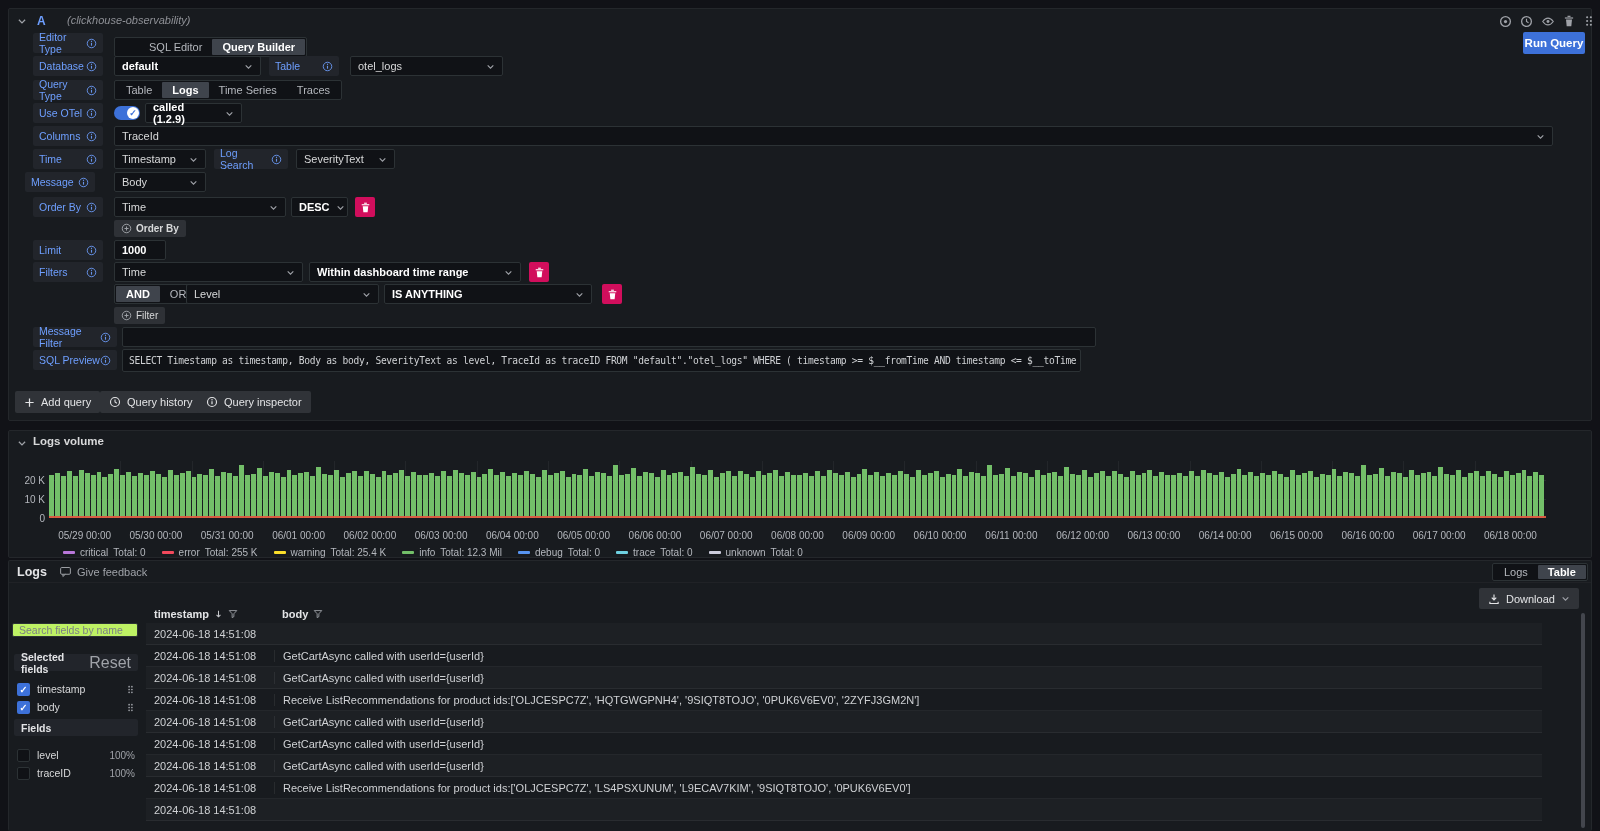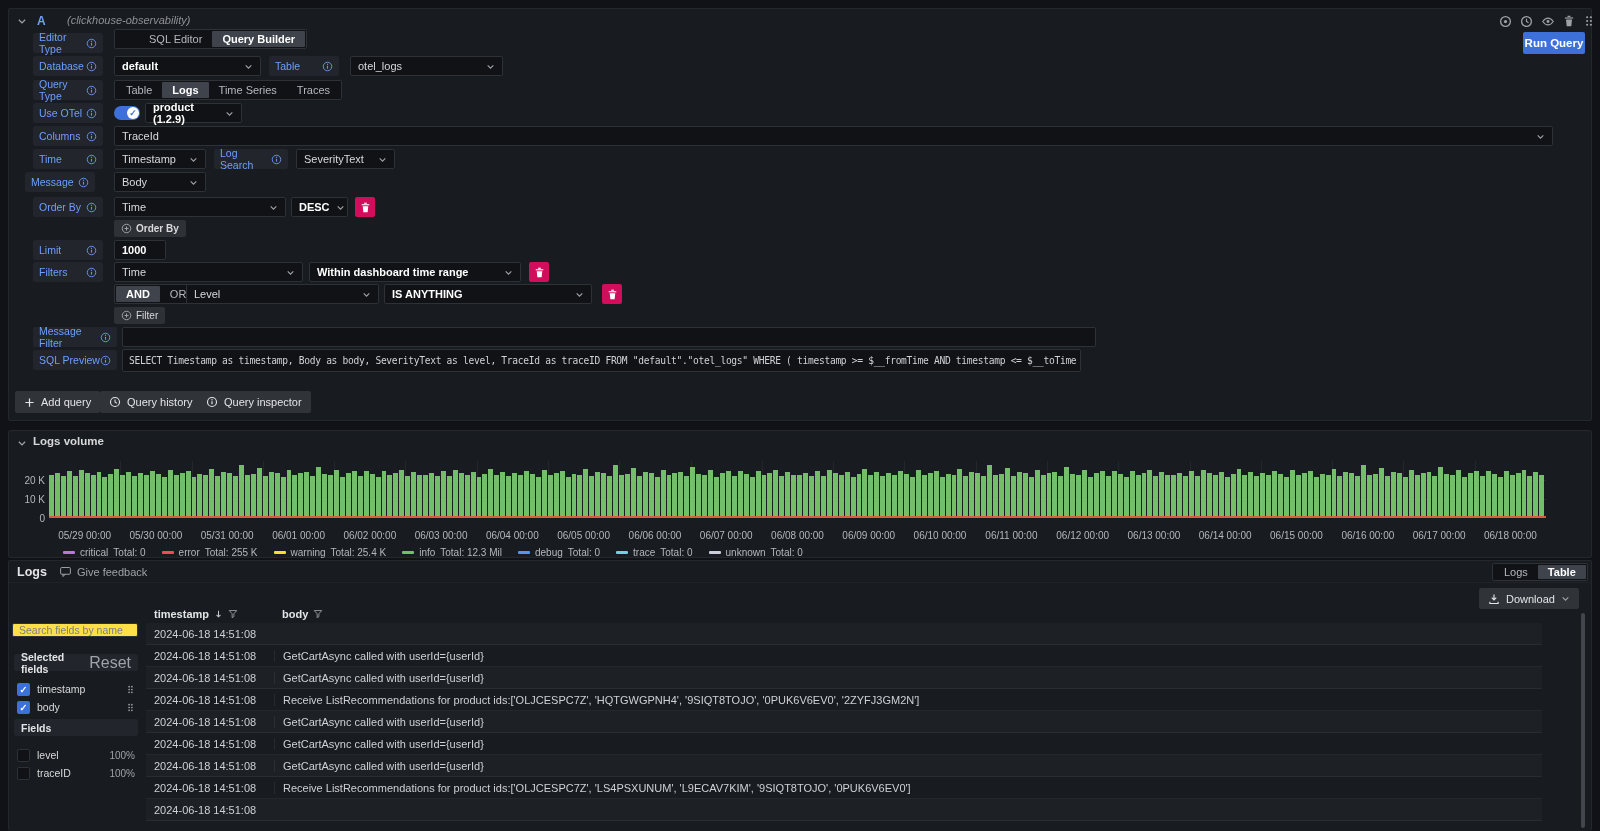--- a/index.html
+++ b/index.html
@@ -59,21 +59,21 @@
   #xticks { position:absolute; left:40px; top:99px; width:1497px; height:12px; }
   #xticks span { position:absolute; transform:translateX(-50%); font-size:10px; color:#b4b7bd; white-space:nowrap; }
   #legend { position:absolute; left:54px; top:116px; display:flex; gap:16px; align-items:center; font-size:10px; color:#b4b7bd; }
   .leg { display:flex; gap:5px; align-items:center; white-space:nowrap; }
   .leg .sw { width:12px; height:3px; border-radius:1px; }
   .leg .nm { cursor:pointer; }
 
   
   .logs-title { font-weight:bold; font-size:12.5px; color:#e3e4e6; }
   .feedback { color:#9fa2a8; font-size:11px; display:flex; gap:5px; align-items:center; cursor:pointer; }
-  .searchbox { position:absolute; height:14px; background:#fde047; border:1px solid #2c3235; border-radius:2px;
+  .searchbox { position:absolute; height:14px; background:#bef264; border:1px solid #2c3235; border-radius:2px;
          color:#7b7f86; font-size:10.5px; display:flex; align-items:center; padding:0 6px; }
   .sidebar-hdr { position:absolute; height:17px; background:#22252b; border-radius:2px;
          display:flex; align-items:center; justify-content:space-between; padding:0 7px;
          font-size:10.5px; font-weight:bold; color:#e3e4e6; }
   .sidebar-hdr .reset { font-weight:normal; color:#9fa2a8; font-size:16px; cursor:pointer; }
   .fieldrow { position:absolute; height:16px; display:flex; align-items:center; gap:7px;
          padding:0 3px; font-size:10.5px; color:#d8d9da; }
   .fieldrow .pct { margin-left:auto; color:#9fa2a8; font-size:10px; }
   .fieldrow .drag { margin-left:auto; }
   .cb { width:13px; height:13px; border-radius:2px; display:flex; align-items:center; justify-content:center; cursor:pointer; flex:0 0 auto; }
@@ -144,21 +144,21 @@
   <div class="lbl" style="left:24px; top:24px; width:70px;">
     <span>Editor Type</span>
     <span class="ic">
         <svg width="11" height="11" viewBox="0 0 16 16">
           <circle cx="8" cy="8" r="6.2" fill="none" stroke="currentColor" stroke-width="1.4"></circle>
           <rect x="7.2" y="7" width="1.6" height="4.2" fill="currentColor"></rect>
           <rect x="7.2" y="4" width="1.6" height="1.7" fill="currentColor"></rect>
         </svg>
       </span>
   </div>
-  <div class="tabgroup" id="editor-type-tabs" style="left:105px; top:20px;padding-left:24px;">
+  <div class="tabgroup" id="editor-type-tabs" style="left:105px; top:28px;padding-left:24px;">
       <div class="opt">SQL Editor</div>
       <div class="opt active">Query Builder</div>
     </div>
 
   <div class="lbl" style="left:24px; top:47px; width:70px;">
     <span>Database</span>
     <span class="ic">
         <svg width="11" height="11" viewBox="0 0 16 16">
           <circle cx="8" cy="8" r="6.2" fill="none" stroke="currentColor" stroke-width="1.4"></circle>
           <rect x="7.2" y="7" width="1.6" height="4.2" fill="currentColor"></rect>
@@ -217,21 +217,21 @@
           <circle cx="8" cy="8" r="6.2" fill="none" stroke="currentColor" stroke-width="1.4"></circle>
           <rect x="7.2" y="7" width="1.6" height="4.2" fill="currentColor"></rect>
           <rect x="7.2" y="4" width="1.6" height="1.7" fill="currentColor"></rect>
         </svg>
       </span>
   </div>
   <div class="toggle" style="left:105px; top:97px;">
       <span class="knob">✓</span>
     </div>
   <div class="sel" style="left:136px; top:94px; width:97px;">
-    <span style="color:#fff; font-weight:bold;">product (1.2.9)</span>
+    <span style="color:#fff; font-weight:bold;">called (1.2.9)</span>
     <span class="ic chev">
         <svg width="9" height="9" viewBox="0 0 16 16">
           <path d="M3 6l5 5 5-5" fill="none" stroke="currentColor" stroke-width="2"></path>
         </svg>
       </span>
   </div>
 
   <div class="lbl" style="left:24px; top:117px; width:70px;">
     <span>Columns</span>
     <span class="ic">

